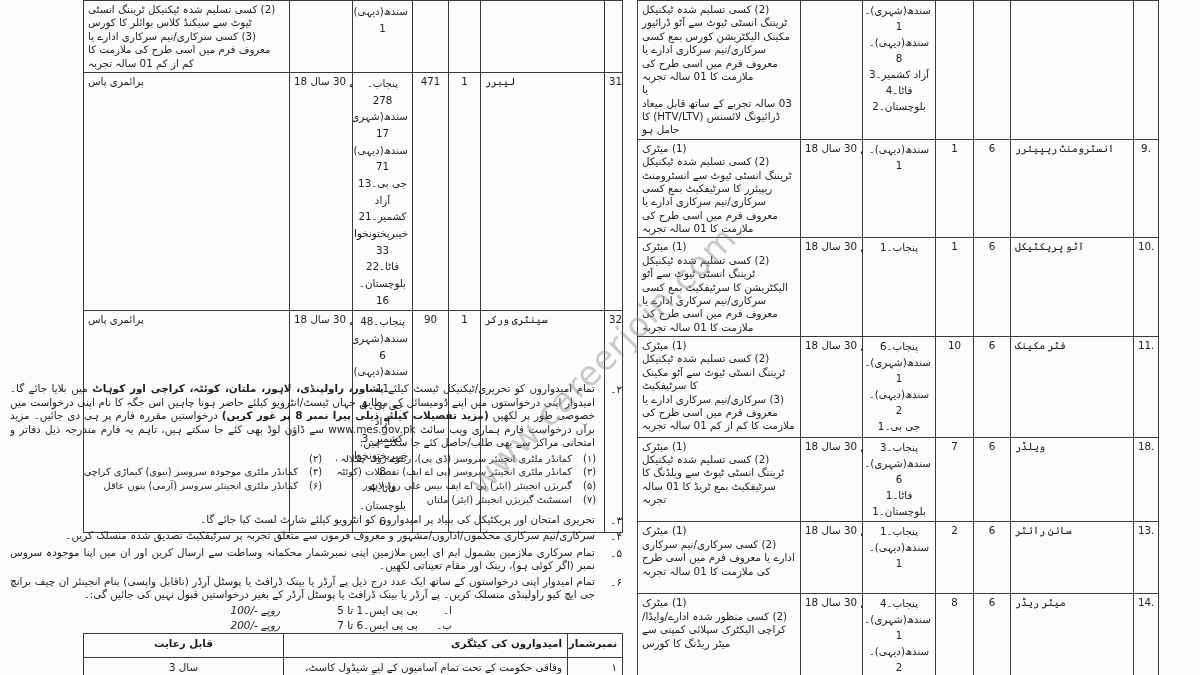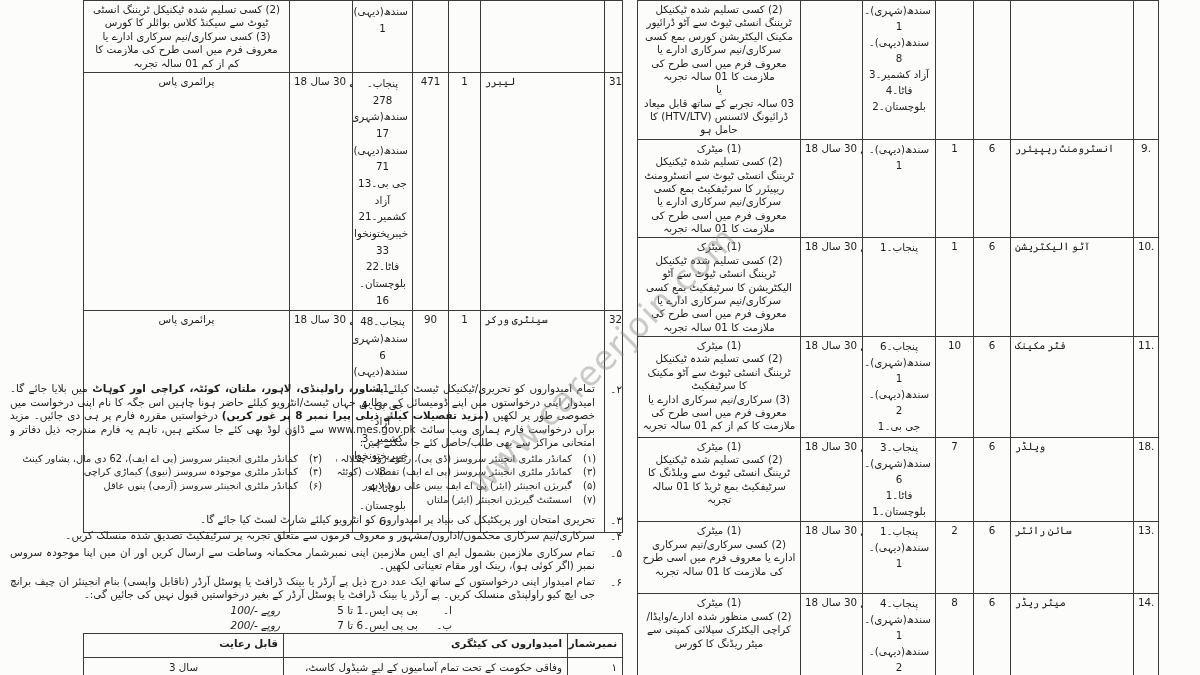--- a/index.html
+++ b/index.html
@@ -8,21 +8,21 @@
   
   table.jobs{position:absolute;border-collapse:collapse;table-layout:fixed;direction:rtl;
              border:1.4px solid #333;border-top:none;background:transparent;}
   table.jobs td{border:1px solid #3a3a3a;vertical-align:top;padding:2px 4px;font-size:10.3px;
                 overflow:hidden;}
   td.serial{direction:ltr;text-align:center;padding:4px 1px;font-size:10px;}
   td.title {text-align:left;padding:5px 7px 0 2px;font-size:10.8px;white-space:nowrap;font-family:Liberation Serif, serif;}
   td.num   {direction:ltr;text-align:center;padding-top:5px;}
   td.dom   {text-align:center;white-space:pre-line;line-height:1.55;padding-top:4px;font-size:10.2px;}
   td.age   {direction:ltr;text-align:center;padding-top:5px;font-size:10px;white-space:nowrap;}
-  td.qual  {text-align:center;white-space:pre-line;line-height:1.3;padding:3px 5px;font-size:10px;}
+  td.qual  {text-align:left;white-space:pre-line;line-height:1.3;padding:3px 5px;font-size:10px;}
   table.ltab{left:83px;top:0;width:539px;}
   table.ltab td.dom{line-height:1.62;}
   table.rtab{left:637px;top:0;width:521px;}
   
   .notes{position:absolute;left:10px;top:380px;width:612px;direction:rtl;font-size:10.4px;
          line-height:1.3;max-height:252px;overflow:hidden;}
   .note{display:flex;gap:5px;margin-top:2px;}
   .note .nno{flex:0 0 22px;padding-top:1px;}
   .note .ntext{flex:1;text-align:justify;}
   .b{font-weight:bold;}
@@ -143,21 +143,21 @@
       <td class="title">انسٹرومنٹ ریپیئرر</td>
       <td class="num">6</td>
       <td class="num">1</td>
       <td class="dom">سندھ(دیہی)۔1</td>
       <td class="age">18 سے 30 سال</td>
       <td class="qual">(1) میٹرک
 (2) کسی تسلیم شدہ ٹیکنیکل ٹریننگ انسٹی ٹیوٹ سے انسٹرومنٹ ریپیئرر کا سرٹیفکیٹ بمع کسی سرکاری/نیم سرکاری ادارے یا معروف فرم میں اسی طرح کی ملازمت کا 01 سالہ تجربہ</td>
     </tr>
     <tr style="height:83px">
       <td class="serial">10.</td>
-      <td class="title">آٹو الیکٹریشن</td>
+      <td class="title">آٹو پریکٹیکل</td>
       <td class="num">6</td>
       <td class="num">1</td>
       <td class="dom">پنجاب۔1</td>
       <td class="age">18 سے 30 سال</td>
       <td class="qual">(1) میٹرک
 (2) کسی تسلیم شدہ ٹیکنیکل ٹریننگ انسٹی ٹیوٹ سے آٹو الیکٹریشن کا سرٹیفکیٹ بمع کسی سرکاری/نیم سرکاری ادارے یا معروف فرم میں اسی طرح کی ملازمت کا 01 سالہ تجربہ</td>
     </tr>
     <tr style="height:86px">
       <td class="serial">11.</td>
       <td class="title">فٹر مکینک</td>
@@ -220,21 +220,20 @@
       <span class="ntext"><span>تمام امیدواروں کو تحریری/ٹیکنیکل ٹیسٹ کیلئے </span><span class="b">پشاور، راولپنڈی، لاہور، ملتان، کوئٹہ، کراچی اور کوہاٹ</span><span> میں بلایا جائے گا۔ امیدوار اپنی درخواستوں میں اپنے ڈومیسائل کے مطابق جہاں ٹیسٹ/انٹرویو کیلئے حاضر ہونا چاہیں اس جگہ کا نام اپنی درخواست میں خصوصی طور پر لکھیں </span><span class="b">(مزید تفصیلات کیلئے ذیلی پیرا نمبر 8 پر غور کریں)</span><span> درخواستیں مقررہ فارم پر ہی دی جائیں۔ مزید برآں درخواست فارم ہماری ویب سائٹ www.mes.gov.pk سے ڈاؤن لوڈ بھی کئے جا سکتے ہیں، تاہم یہ فارم مندرجہ ذیل دفاتر و امتحانی مراکز سے بھی طلب/حاصل کئے جا سکتے ہیں:</span></span>
     </div>
 
     <div class="addr-grid">
       <div class="addr">
         <span class="ano">(۱)</span>
         <span>کمانڈر ملٹری انجینئر سروسز (ڈی پی)، ریلوے روڈ، چکلالہ راولپنڈی</span>
       </div>
       <div class="addr">
         <span class="ano">(۲)</span>
-        <span>کمانڈر ملٹری انجینئر سروسز (پی اے ایف)، 62 دی مال، پشاور کینٹ</span>
       </div>
       <div class="addr">
         <span class="ano">(۳)</span>
         <span>کمانڈر ملٹری انجینئر سروسز (پی اے ایف) تفصیلات (کوئٹہ)</span>
       </div>
       <div class="addr">
         <span class="ano">(۴)</span>
         <span>کمانڈر ملٹری موجودہ سروسز (نیوی) کیماڑی کراچی</span>
       </div>
       <div class="addr">
@@ -286,21 +285,21 @@
   <table class="btab">
     <colgroup>
       <col style="width:55px">
         <col style="width:284px">
         <col style="width:200px">
     </colgroup>
     <tbody>
         <tr style="height:24px">
       <td class="bhead bser">نمبرشمار</td>
       <td class="bhead bcat">امیدواروں کی کیٹگری</td>
-      <td class="bhead" style="text-align:right">قابل رعایت</td>
+      <td class="bhead" style="text-align:center">قابل رعایت</td>
     </tr>
     <tr style="height:40px">
       <td class="bser">۱</td>
       <td class="bcat">وفاقی حکومت کے تحت تمام آسامیوں کے لیے شیڈول کاسٹ، بدھ مذہب، قبائلی علاقوں کے مستند قبائل، آزاد کشمیر اور گلگت</td>
       <td class="brelax">3 سال</td>
     </tr>
   </tbody>
     </table>
 
 </div>

